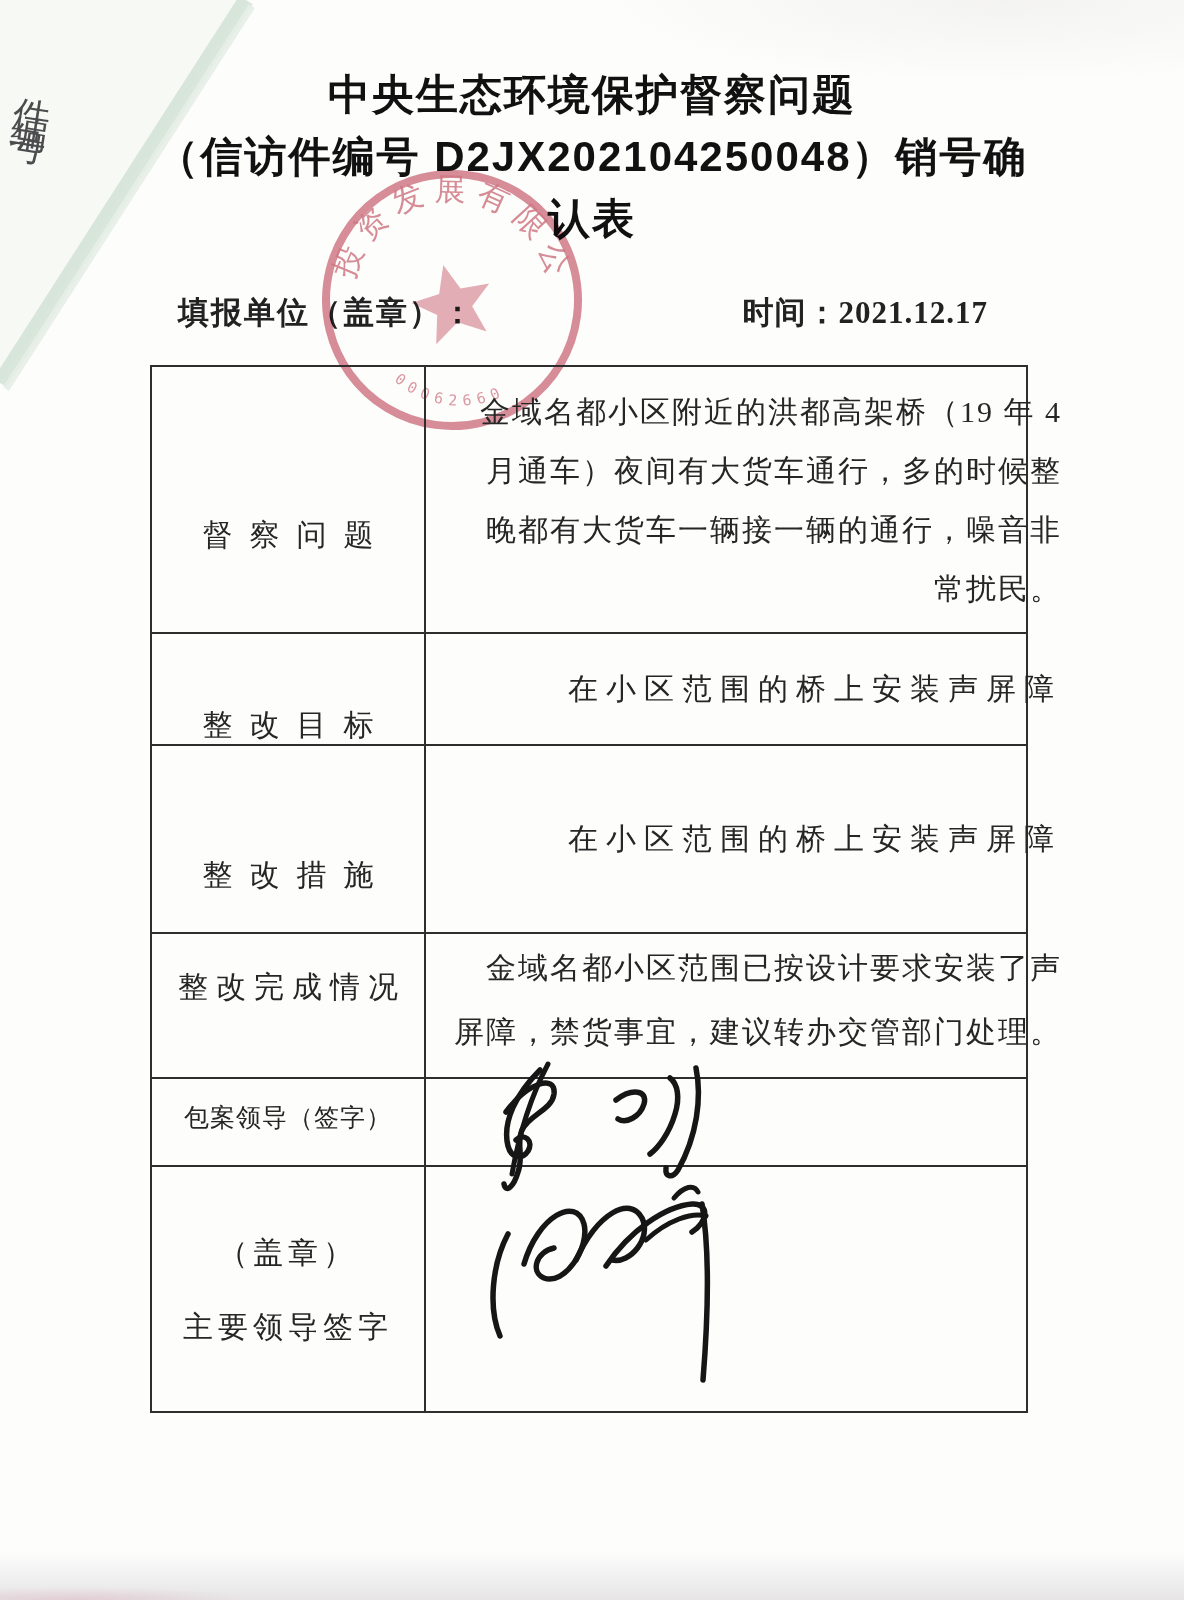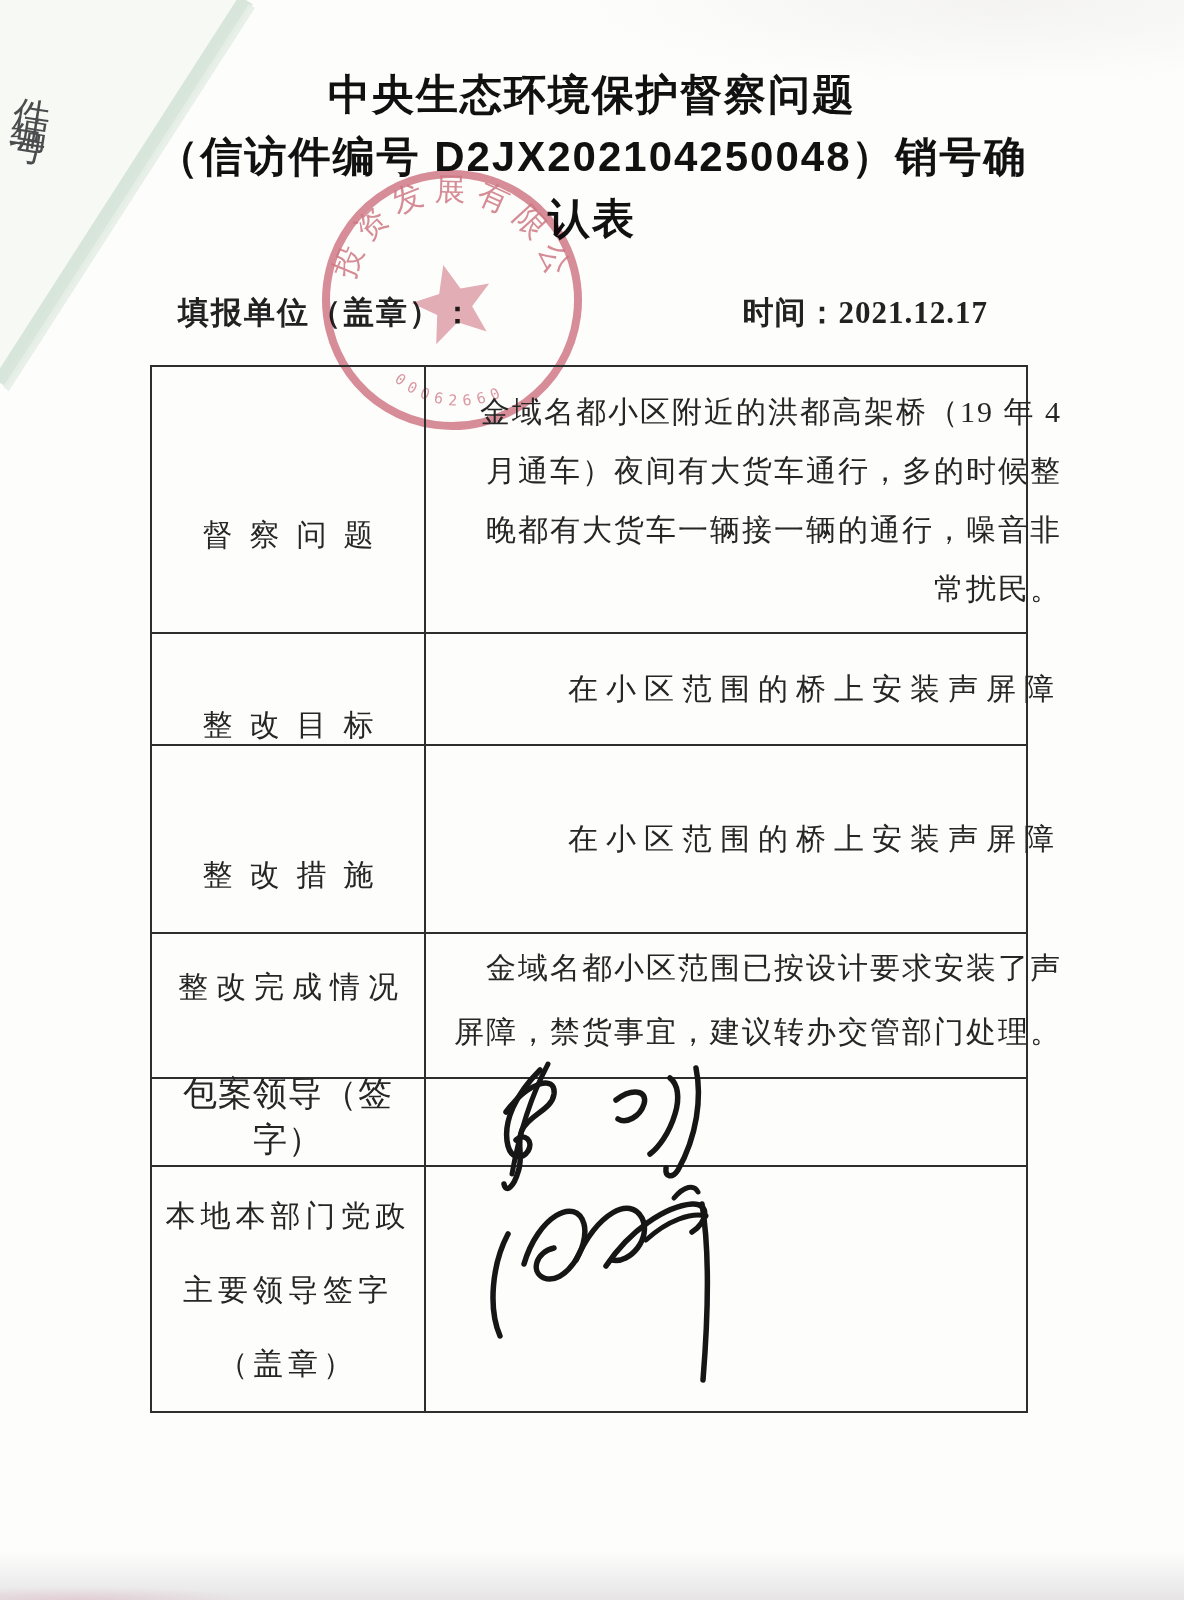--- a/index.html
+++ b/index.html
@@ -152,27 +152,26 @@
     <div class="cell content-cell ls-mid" style="top:379px;height:186px;">
       <span class="para-line">在小区范围的桥上安装声屏障</span>
     </div>
 
     <div class="cell label-cell ls-mid" style="top:567px;height:106px;">整改完成情况</div>
     <div class="cell content-cell lh64 ls-sm" style="top:558px;height:149px;">
       <span class="para-line">金域名都小区范围已按设计要求安装了声</span>
       <span class="para-line">屏障，禁货事宜，建议转办交管部门处理。</span>
     </div>
 
-    <div class="cell label-cell" style="top:712px;height:76px;font-size:34px;letter-spacing:1px;">包案领导（签字）</div>
+    <div class="cell label-cell" style="top:712px;height:76px;font-size:25px;letter-spacing:1px;">包案领导（签字）</div>
 
     <div class="cell label-cell" style="top:800px;height:246px;">
       <div class="label-lines">
-        <div>本地本部门党政</div>
+        <div>（盖章）</div>
         <div>主要领导签字</div>
-        <div>（盖章）</div>
       </div>
     </div>
   </div>
 
   <svg class="sig" style="left:478px;top:1056px;" width="250" height="140" viewBox="0 0 250 140">
     <path d="M62,14 C38,38 24,66 30,90 C33,102 44,104 50,95 C56,85 46,76 38,84" stroke-width="5.5"></path>
     <path d="M28,56 C50,26 78,18 76,38 C74,54 52,58 44,74 C38,88 46,100 40,116 C36,130 28,138 26,128" stroke-width="5.5"></path>
     <path d="M70,8 C52,42 40,84 34,118" stroke-width="5"></path>
     <path d="M138,44 C154,32 170,34 166,48 C162,61 148,68 140,63" stroke-width="5.5"></path>
     <path d="M192,22 C200,28 202,42 197,58 C191,78 180,92 172,98" stroke-width="5.5"></path>

